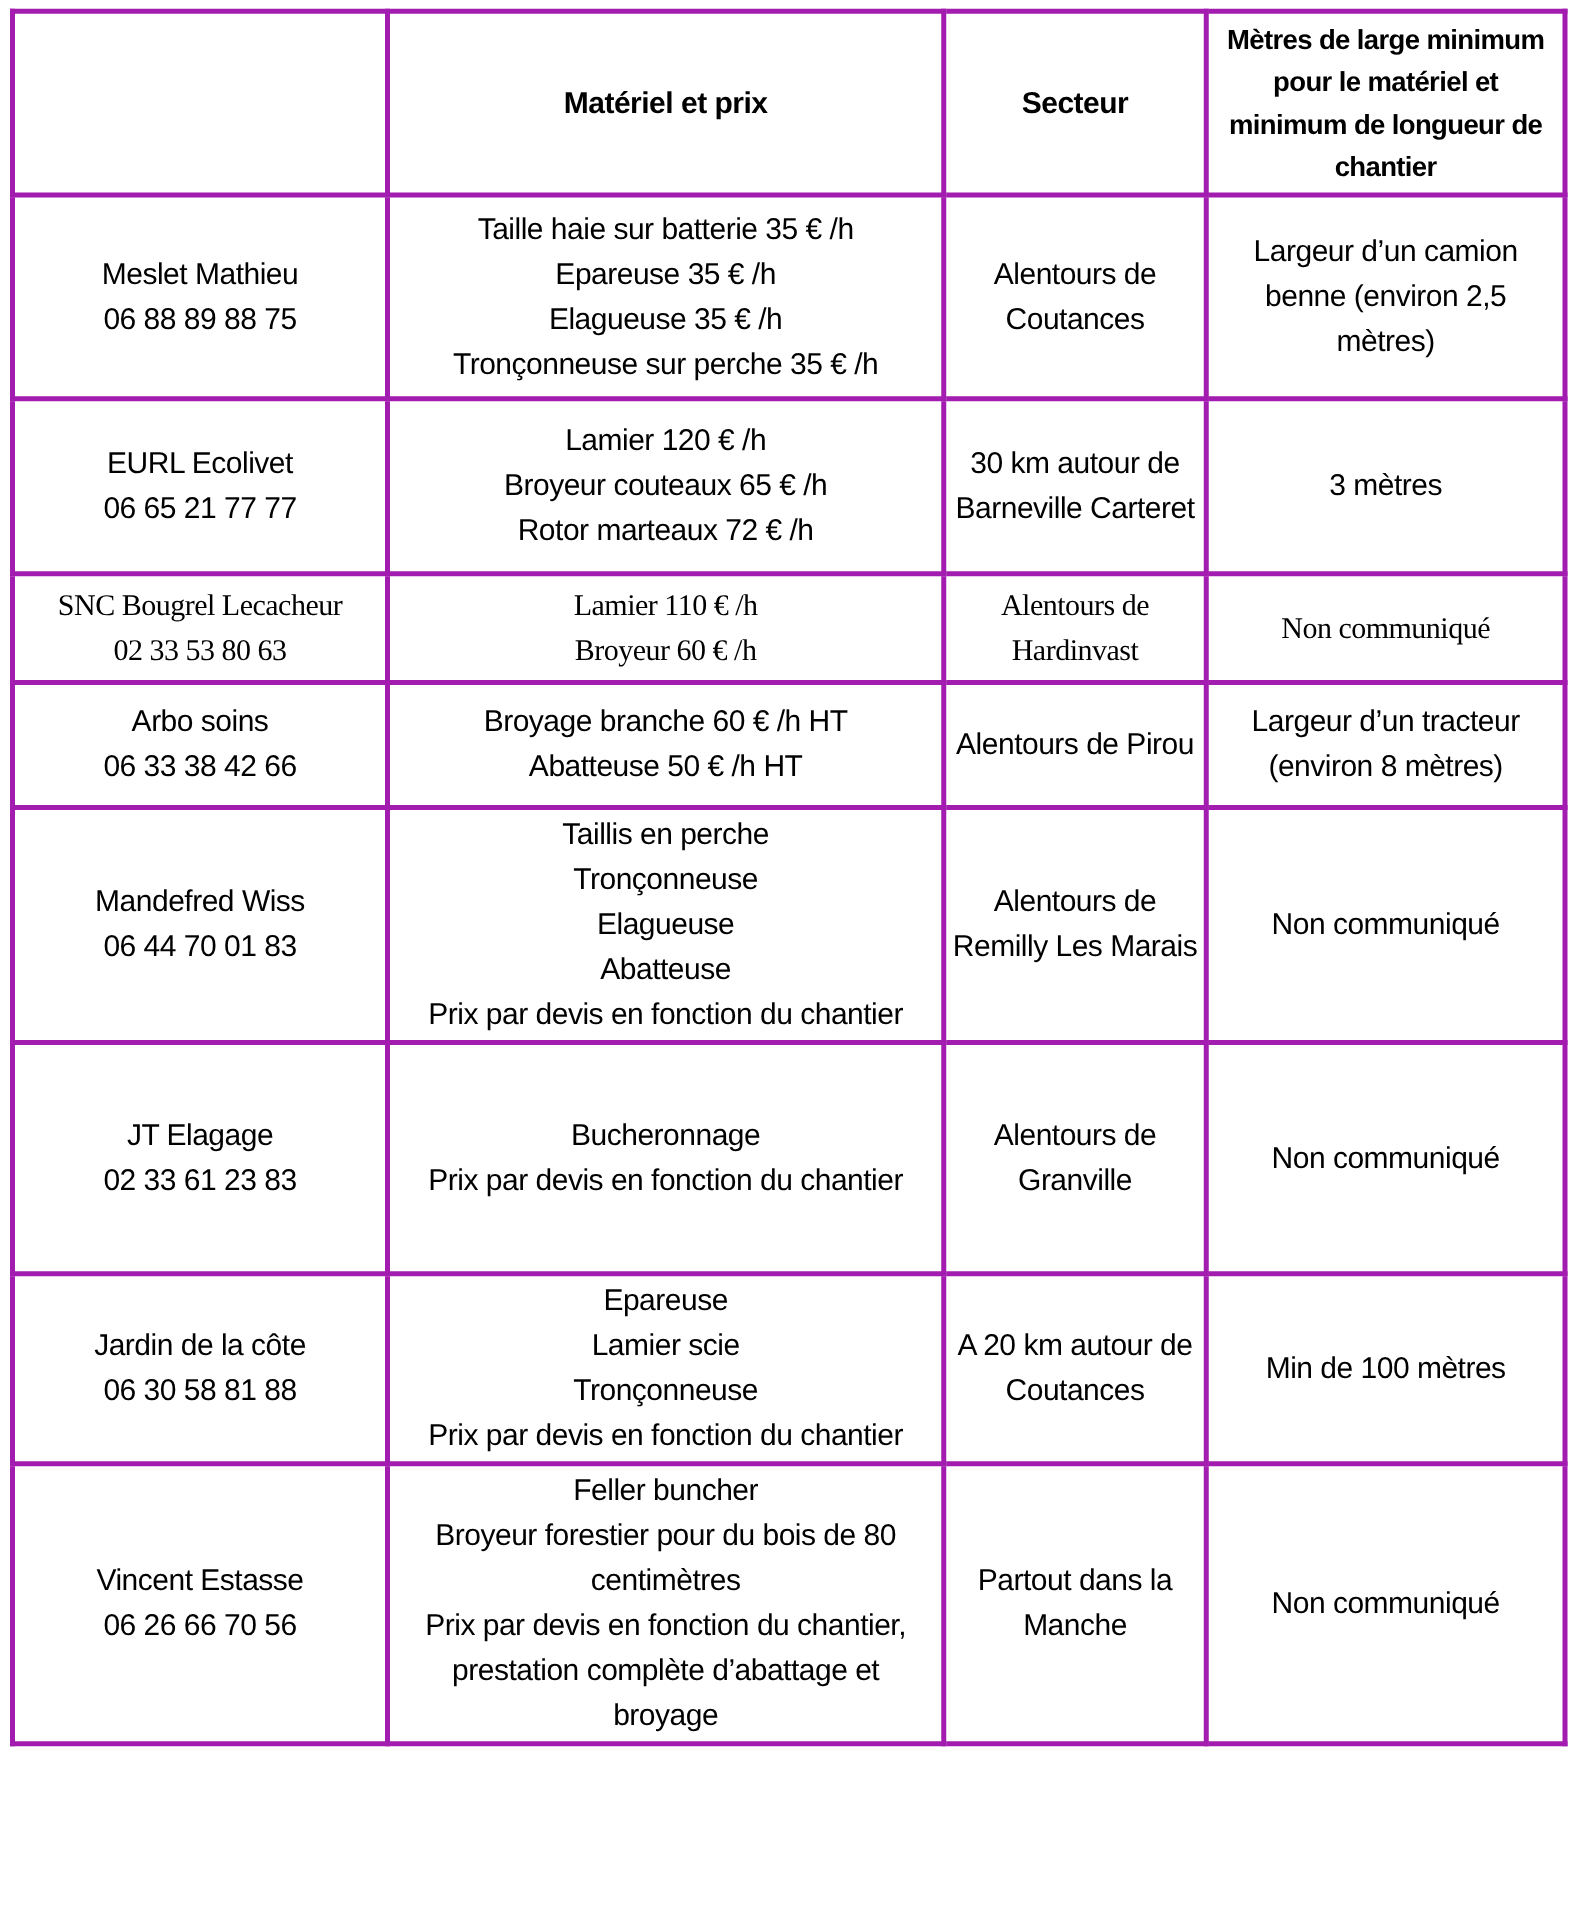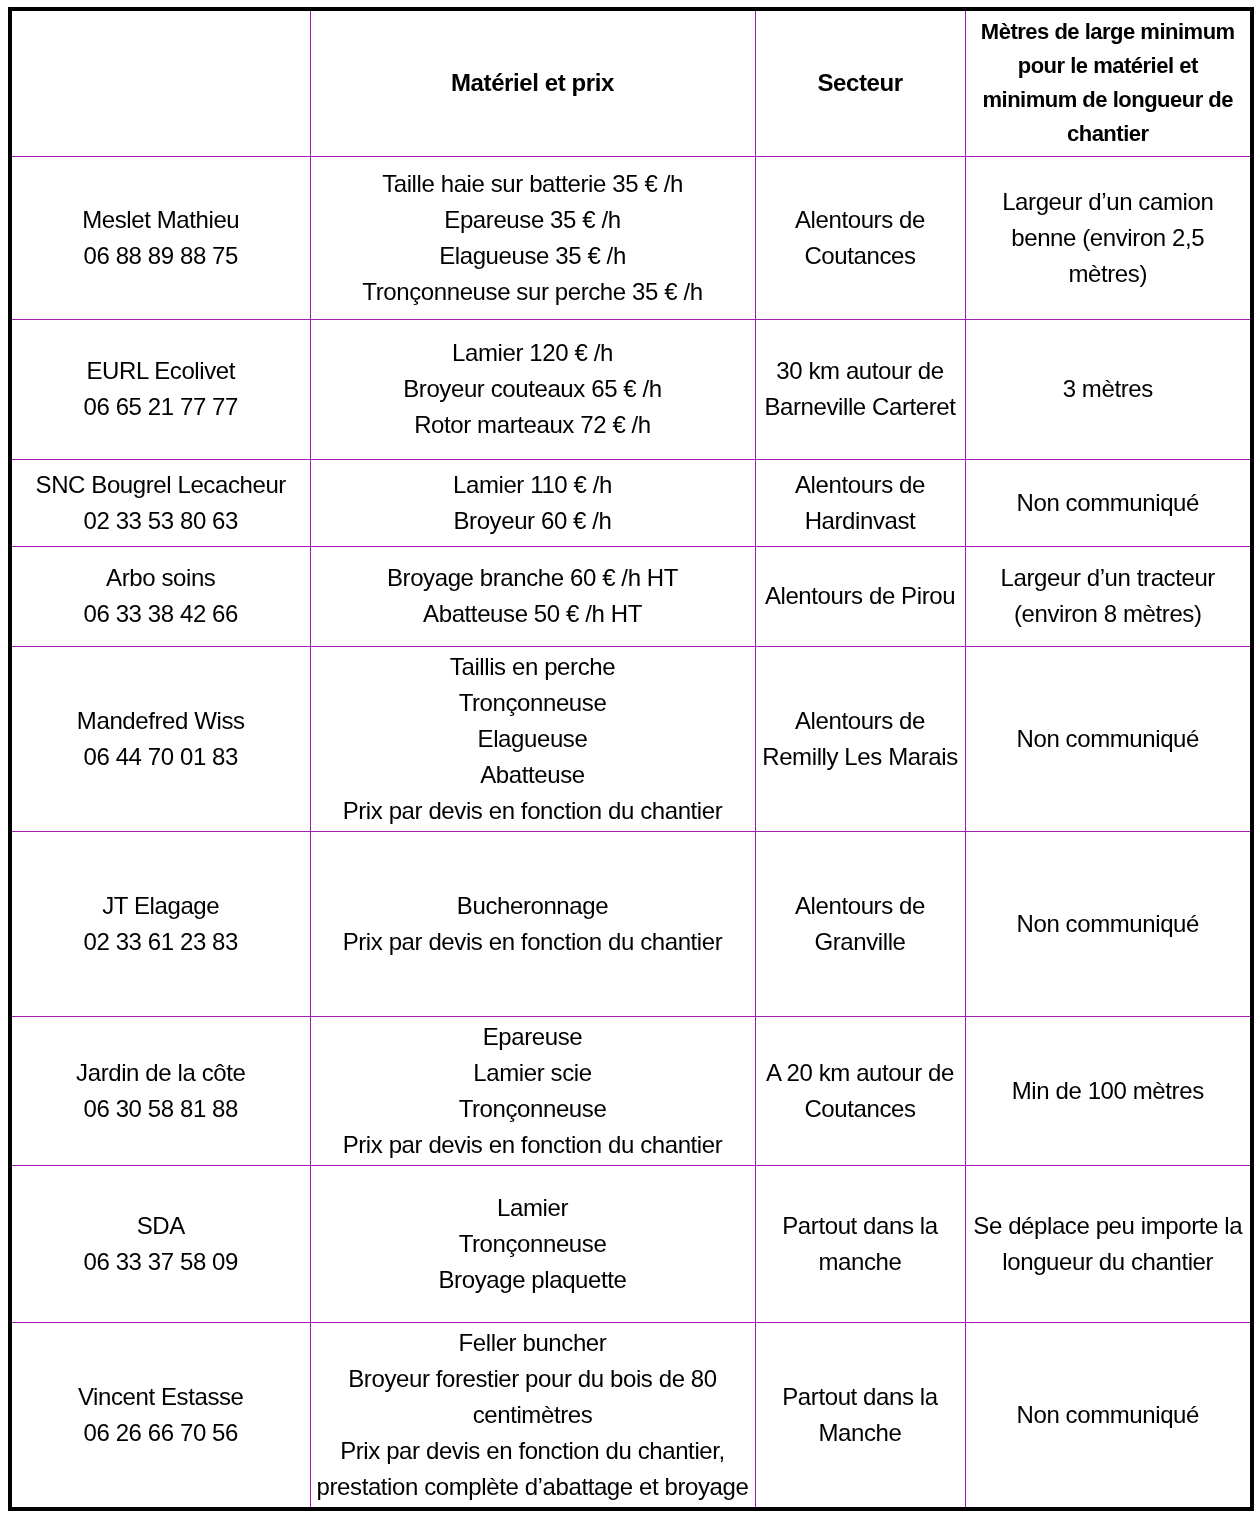--- a/index.html
+++ b/index.html
@@ -19,40 +19,40 @@
     border-collapse: collapse;
     table-layout: fixed;
     width: 1242px;
     border: 4px solid #000;
   }
   col.c1 { width: 300px; }
   col.c2 { width: 445px; }
   col.c3 { width: 210px; }
   col.c4 { width: 287px; }
   th, td {
-    border: 1px solid #a21caf;
+    border: 4px solid #a21caf;
     text-align: center;
     vertical-align: middle;
     padding: 2px 5px;
     font-size: 24px;
     line-height: 36px;
     letter-spacing: -0.4px;
     white-space: pre-line;
     overflow: hidden;
   }
   th { font-weight: 700; }
   th.wide {
     font-size: 22px;
     line-height: 34px;
     letter-spacing: -0.5px;
   }
   thead tr { height: 147px; }
   tbody tr:nth-child(1)  { height: 163px; }
   tbody tr:nth-child(2)  { height: 140px; margin-top: 16px; }
-  tbody tr:nth-child(3)  { height: 87px; }
+  tbody tr:nth-child(3)  { height: 87px; font-family: Liberation Serif, serif; }
   tbody tr:nth-child(4)  { height: 100px; }
   tbody tr:nth-child(5)  { height: 105px; }
   tbody tr:nth-child(6)  { height: 185px; }
   tbody tr:nth-child(7)  { height: 93px; }
   tbody tr:nth-child(8)  { height: 157px; }
   tbody tr:nth-child(9)  { height: 112px; }
   tbody tr:nth-child(10) { height: 216px; }
 </style>
 </head>
 <body>
@@ -132,29 +132,20 @@
           <td>Jardin de la côte
 06 30 58 81 88</td>
           <td>Epareuse
 Lamier scie
 Tronçonneuse
 Prix par devis en fonction du chantier</td>
           <td>A 20 km autour de Coutances</td>
           <td>Min de 100 mètres</td>
         </tr>
         <tr>
-          <td>SDA
-06 33 37 58 09</td>
-          <td>Lamier
-Tronçonneuse
-Broyage plaquette</td>
-          <td>Partout dans la manche</td>
-          <td>Se déplace peu importe la longueur du chantier</td>
-        </tr>
-        <tr>
           <td>Vincent Estasse
 06 26 66 70 56</td>
           <td>Feller buncher
 Broyeur forestier pour du bois de 80 centimètres
 Prix par devis en fonction du chantier, prestation complète d’abattage et broyage</td>
           <td>Partout dans la Manche</td>
           <td>Non communiqué</td>
         </tr>
       </tbody>
   </table>

